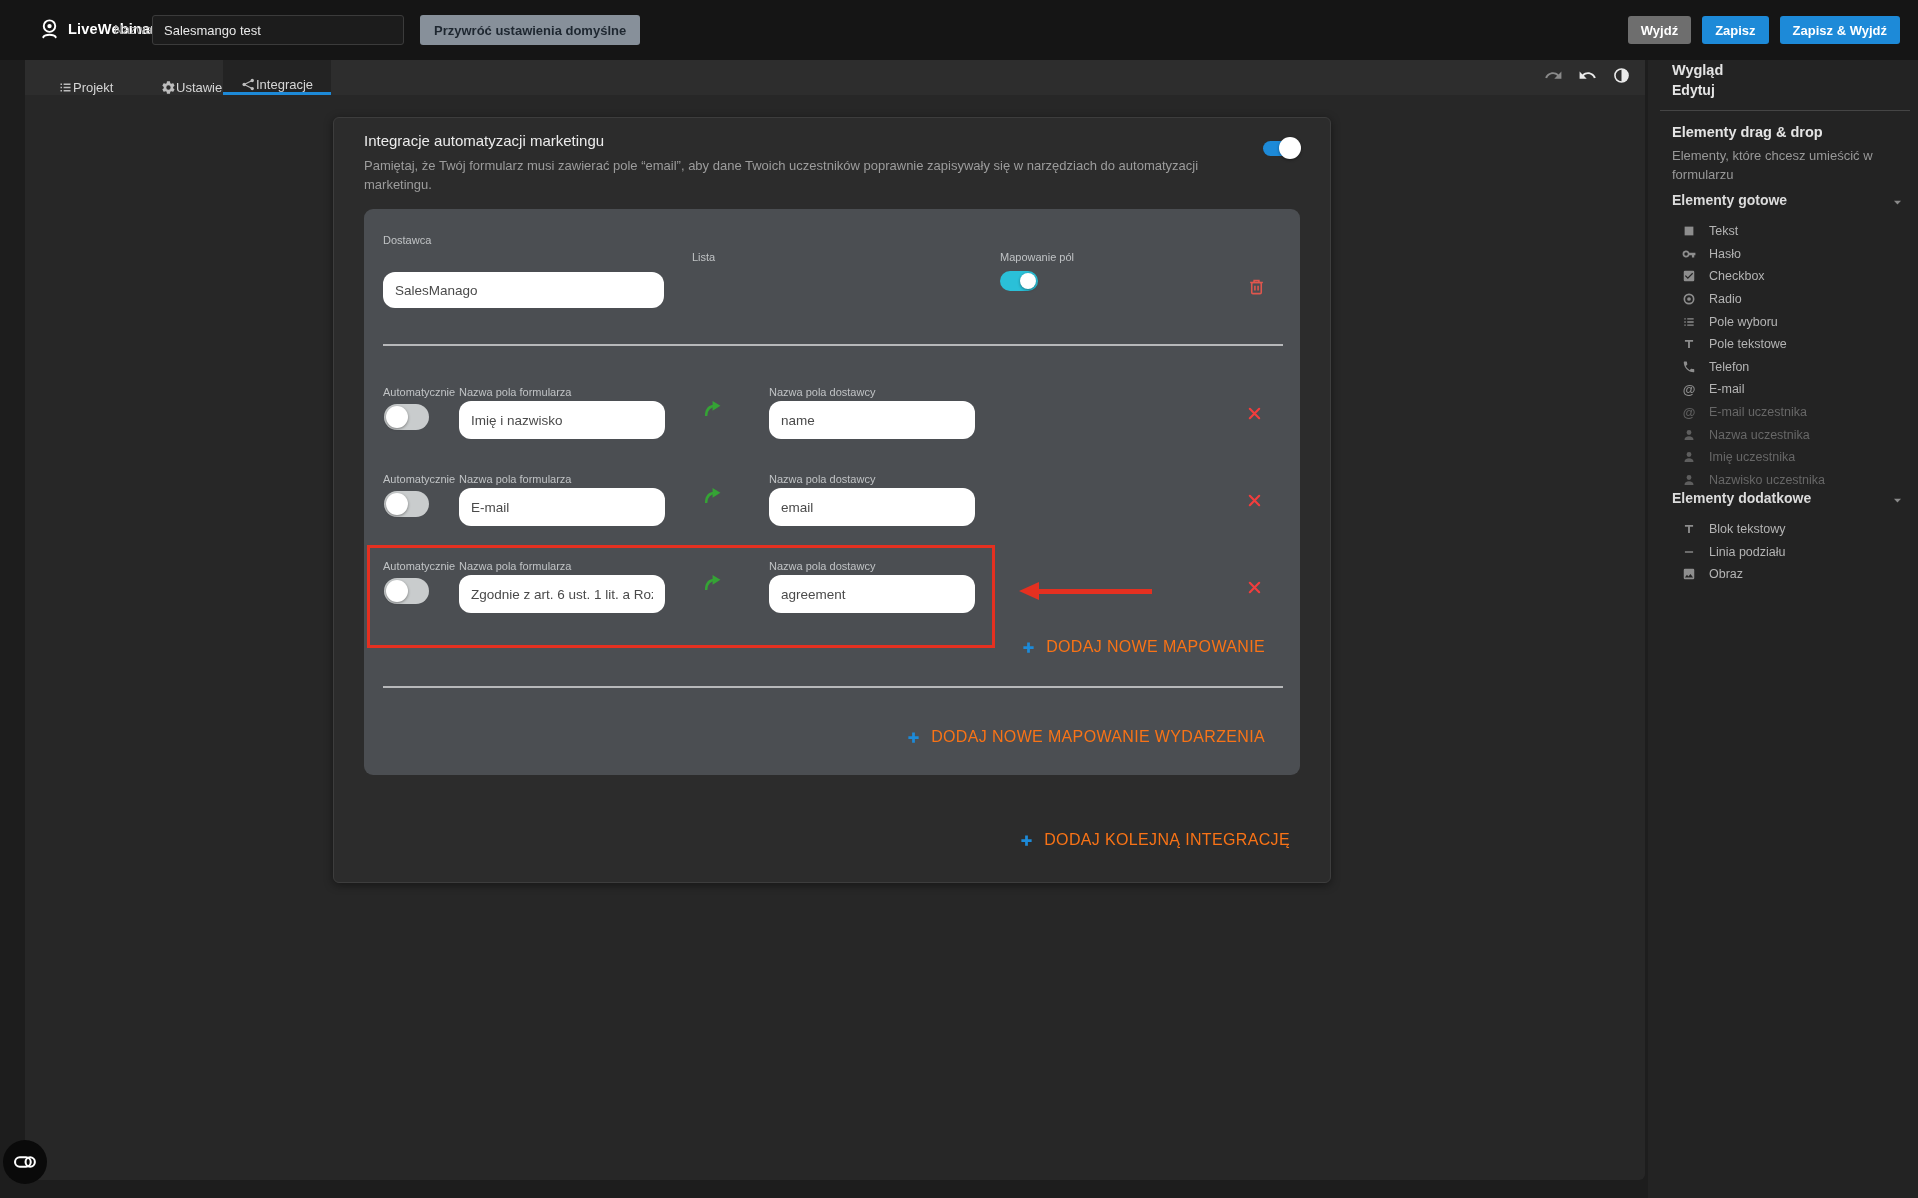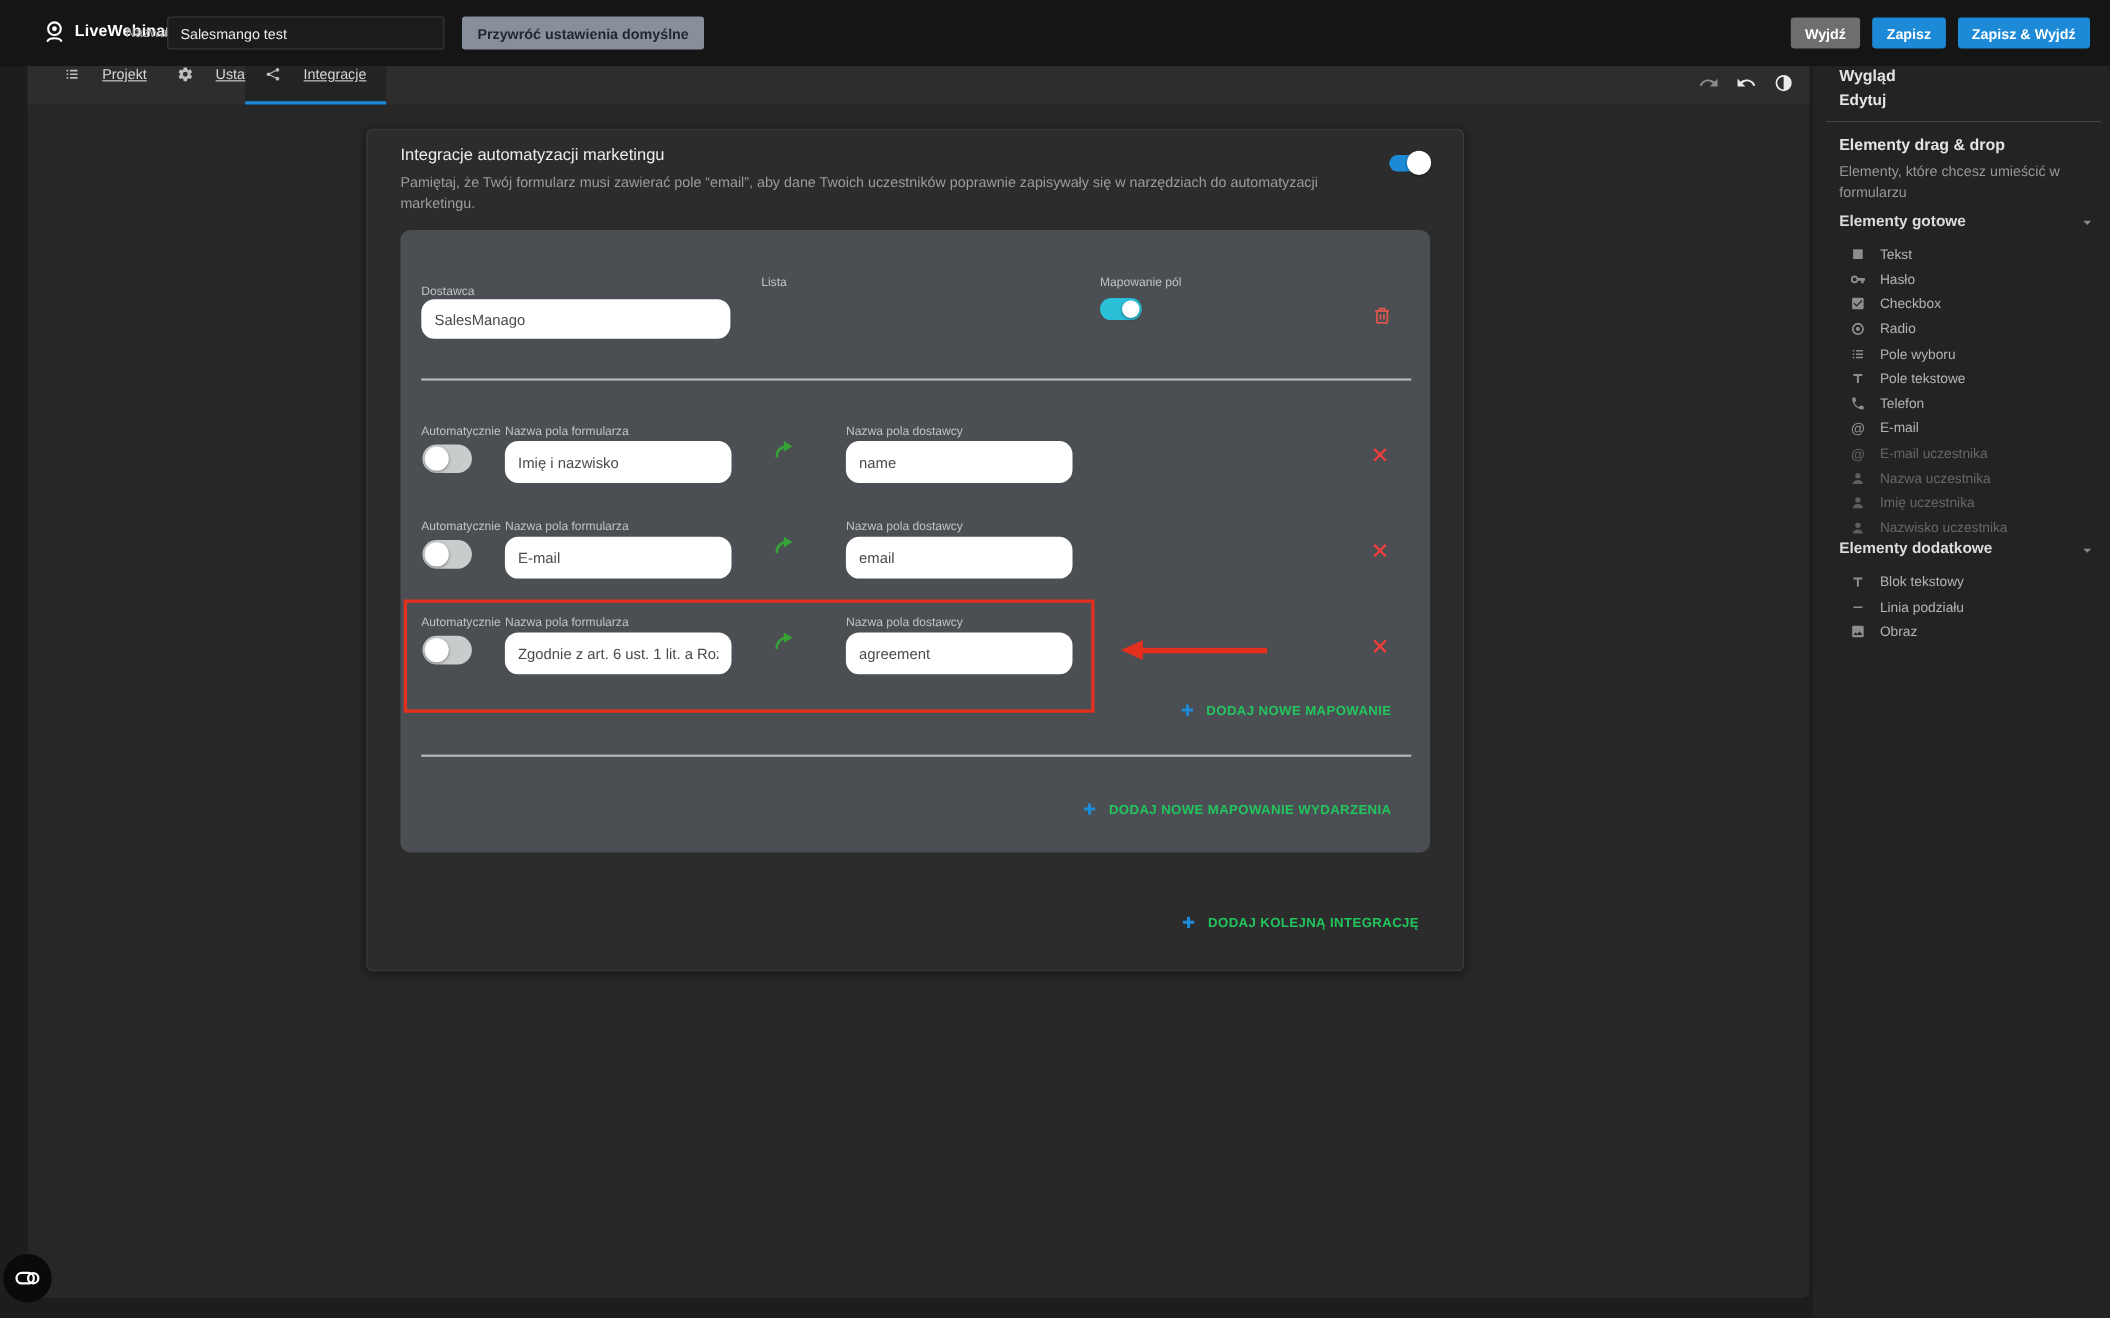--- a/index.html
+++ b/index.html
@@ -19,22 +19,22 @@
     color:#1e2730; border:none; border-radius:3px; font-size:13px; font-weight:600; font-family:inherit; cursor:pointer; }
   .topbar-right { position:absolute; right:18px; top:16px; display:flex; gap:11px; }
   .tb-btn { height:28px; padding:0 13px; border:none; border-radius:3px; font-size:13px; font-weight:600;
     color:#fff; font-family:inherit; cursor:pointer; }
   .tb-btn.gray { background:#6e6e6e; }
   .tb-btn.blue { background:#1d8ad8; }
 
   
   .content-card { position:absolute; left:25px; top:60px; width:1620px; height:1120px; background:#272727; border-radius:0 0 6px 6px; }
   .tabrow { position:absolute; left:0; top:0; width:1620px; height:35px; background:#2d2d2d; }
-  .tab { position:absolute; top:0; height:35px; display:flex; align-items:flex-start; gap:20px; padding:0 18px;
-    font-size:13px; color:#d6d6d6; cursor:pointer;text-decoration:underline; }
+  .tab { position:absolute; top:0; height:35px; display:flex; align-items:flex-end; gap:0; padding:0 18px;
+    font-size:13px; color:#d6d6d6; cursor:pointer; }
   .tab .ticon { width:15px; height:15px; color:#bdbdbd; }
   .tab.active { background:#232323; border-bottom:3px solid #1d8ad8; }
   .tab-actions { position:absolute; right:14px; top:6px; display:flex; gap:15px; align-items:center; }
   .ta-icon { width:19px; height:19px; cursor:pointer; }
   .ta-icon.dim { color:#8a8a8a; } .ta-icon.lit { color:#eaeaea; }
 
   
   .sidebar { position:absolute; left:1648px; top:60px; width:270px; height:1138px; background:#232323; }
   .sb-title { position:absolute; left:24px; font-size:14.5px; font-weight:700; color:#e4e4e4; }
   .sb-edit { position:absolute; left:24px; top:22px; font-size:14px; font-weight:700; color:#e5e5e5; cursor:pointer;text-align:center; }
@@ -78,21 +78,21 @@
   .select .sel-txt { margin-left:14px; font-size:13.5px; color:#f0f0f0; }
   .select .sel-chev { position:absolute; right:10px; width:16px; height:16px; color:#c9c9c9; }
   .hdiv { position:absolute; height:2px; background:#d2d3d4; opacity:.8; }
   .trash { position:absolute; left:1247px; top:277px; width:19px; height:19px; color:#e0564d; cursor:pointer; }
   .garrow { position:absolute; width:22px; height:22px; color:#35a335; }
   .xdel { position:absolute; left:1247px; width:15px; height:15px; color:#f23d3d; cursor:pointer; }
 
   
   .add-link { position:absolute; display:flex; align-items:center; gap:10px; cursor:pointer; }
   .add-link .plus { width:15px; height:15px; color:#1d8ad8; }
-  .add-link .lk { font-size:12px; font-weight:700; letter-spacing:.35px; color:#22c55e; }
+  .add-link .lk { font-size:16px; font-weight:400; letter-spacing:.35px; color:#f97316; }
 
   
   .red-rect { position:absolute; left:367px; top:545px; width:628px; height:103px; border:3px solid #e53020;
     z-index:40; pointer-events:none; }
   .red-arrow-bar { position:absolute; left:1038px; top:589px; width:114px; height:5px; background:#e53020; z-index:40; }
   .red-arrow-head { position:absolute; left:1019px; top:582px; width:0; height:0; z-index:40;
     border-top:9px solid transparent; border-bottom:9px solid transparent; border-right:20px solid #e53020; }
 
   
   .widget-btn { position:absolute; left:3px; top:1140px; width:44px; height:44px; background:#0a0a0a;
@@ -181,21 +181,21 @@
 
   <div class="panel"></div>
   <div class="panel-title">Integracje automatyzacji marketingu</div>
   <div class="panel-desc">Pamiętaj, że Twój formularz musi zawierać pole “email”, aby dane Twoich uczestników poprawnie zapisywały się w narzędziach do automatyzacji marketingu.</div>
   <div class="tg tg-material tg-blue on" style="left:1263px; top:141px;">
       <span class="knob"></span>
     </div>
 
   <div class="map-card"></div>
 
-  <span class="flabel" style="left:383px; top:259px;">Dostawca</span>
+  <span class="flabel" style="left:383px; top:234px;">Dostawca</span>
   <input class="winput" style="left: 383px; top: 272px; width: 281px; height: 36px;" value="SalesManago">
 
   <span class="flabel" style="left:692px; top:251px;">Lista</span>
 
   <span class="flabel" style="left:1000px; top:251px;">Mapowanie pól</span>
   <div class="tg tg-cyan-s" style="left:1000px; top:271px;">
       <span class="knob"></span>
     </div>
   <span class="trash" data-icon="trash">
       <svg viewBox="0 0 24 24" fill="none" stroke="currentColor" stroke-width="2">

